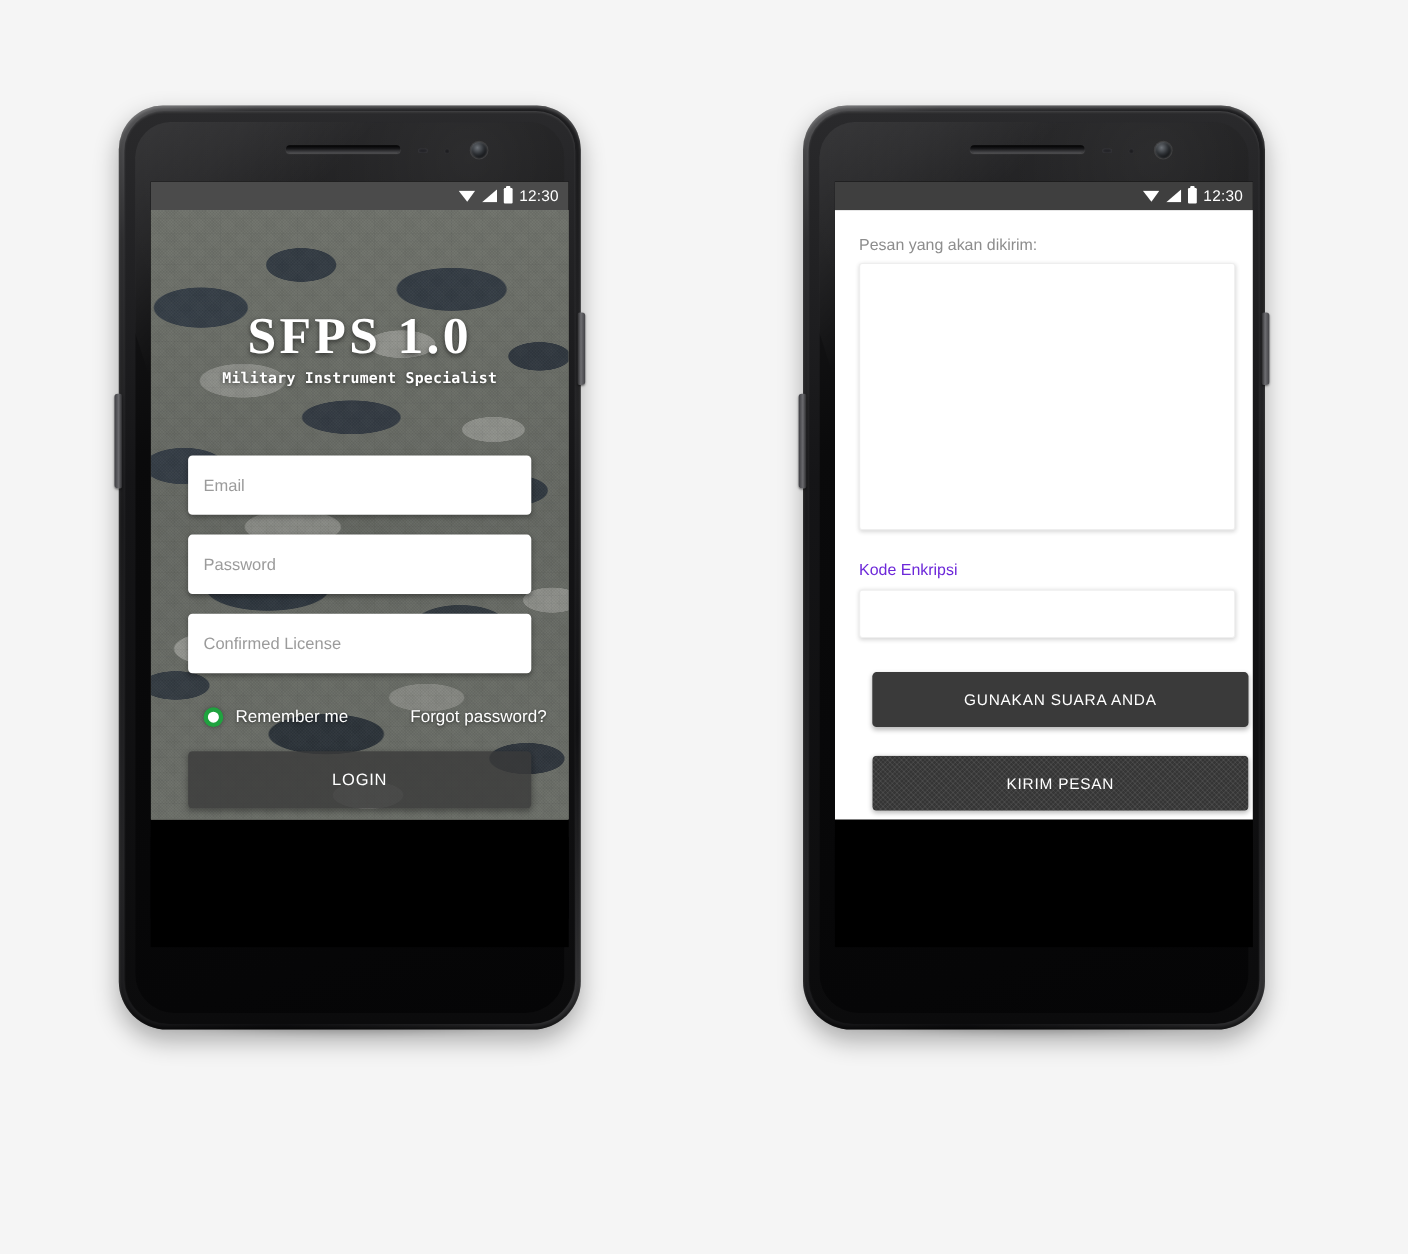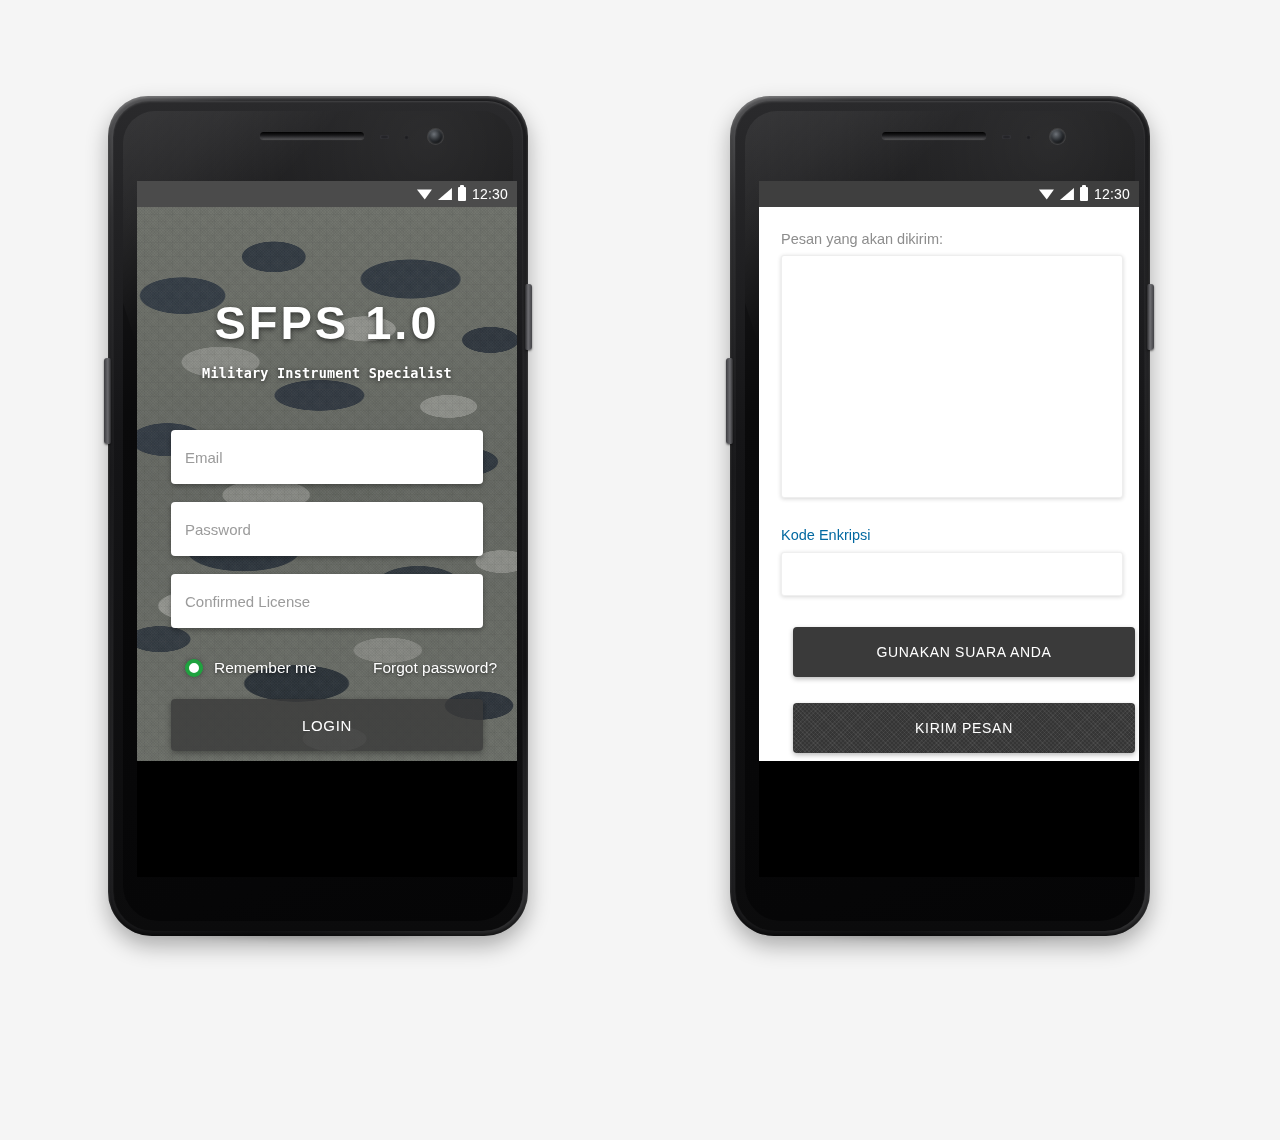--- a/index.html
+++ b/index.html
@@ -124,21 +124,21 @@
     height: 86px;
     border-radius: 3px 2px 2px 3px;
     background: linear-gradient(270deg, #2a2a2c 0%, #6a6a6e 45%, #3d3d41 100%);
     box-shadow: 0 1px 2px rgba(0,0,0,0.5);
   }
 
   
   .screen {
     position: absolute;
     left: 29px;
-    top: 85px;
+    top: 69px;
     width: 380px;
     height: 696px;
     overflow: hidden;
     background: #000;
   }
 
   .statusbar {
     position: relative;
     height: 26px;
     background: #4b4b4b;
@@ -254,29 +254,29 @@
   }
 
   .brand {
     position: absolute;
     left: 0; right: 0;
     top: 92px;
     text-align: center;
   }
   .brand-title {
     color: #ffffff;
-    font-family: Liberation Sans, sans-serif;
+    font-family: Liberation Serif, serif;
     font-size: 47px;
     font-weight: bold;
     letter-spacing: 3px;
     line-height: 1;
     text-shadow: 0 2px 5px rgba(0,0,0,0.55);
   }
   .brand-sub {
-    margin-top: 19px;
+    margin-top: 6px;
     color: #ffffff;
     font-family: "DejaVu Sans Mono", monospace;
     font-size: 13.5px;
     font-weight: bold;
     letter-spacing: 0.2px;
     text-shadow: 0 1px 4px rgba(0,0,0,0.6);
   }
 
   .field {
     position: absolute;
@@ -378,21 +378,21 @@
     background: #ffffff;
     border: 1px solid #eeeeee;
     border-radius: 3px;
     box-shadow: 0 1px 4px rgba(0,0,0,0.16);
     box-sizing: border-box;
   }
   .enc-label {
     position: absolute;
     left: 22px;
     top: 320px;
-    color: #0369a1;
+    color: #6d28d9;
     font-size: 14.5px;
   }
   .enc-field {
     position: absolute;
     left: 22px;
     top: 345px;
     width: 342px;
     height: 44px;
     background: #ffffff;
     border: 1px solid #efefef;

